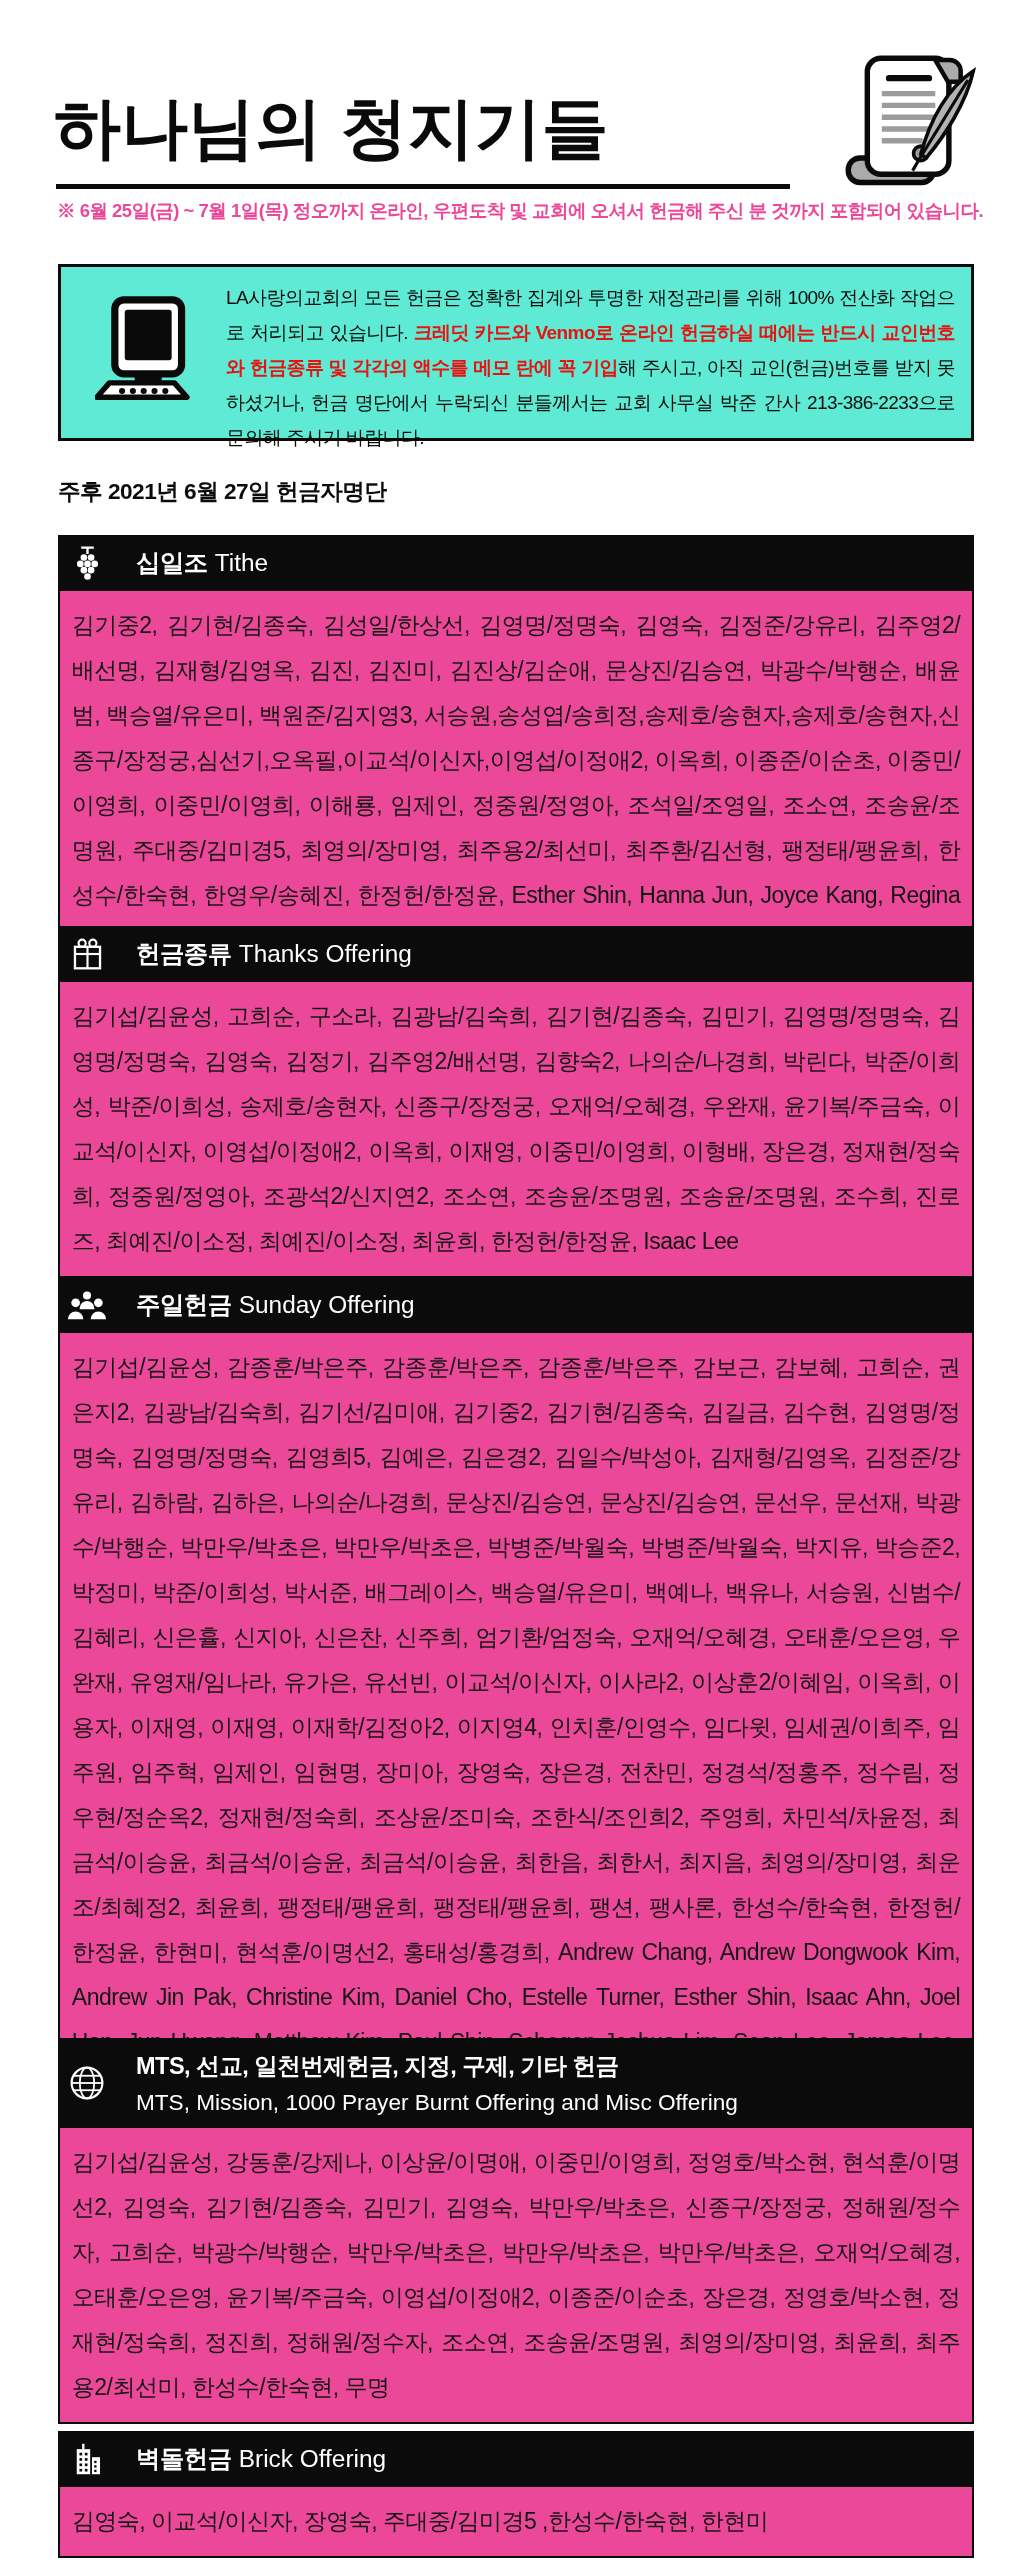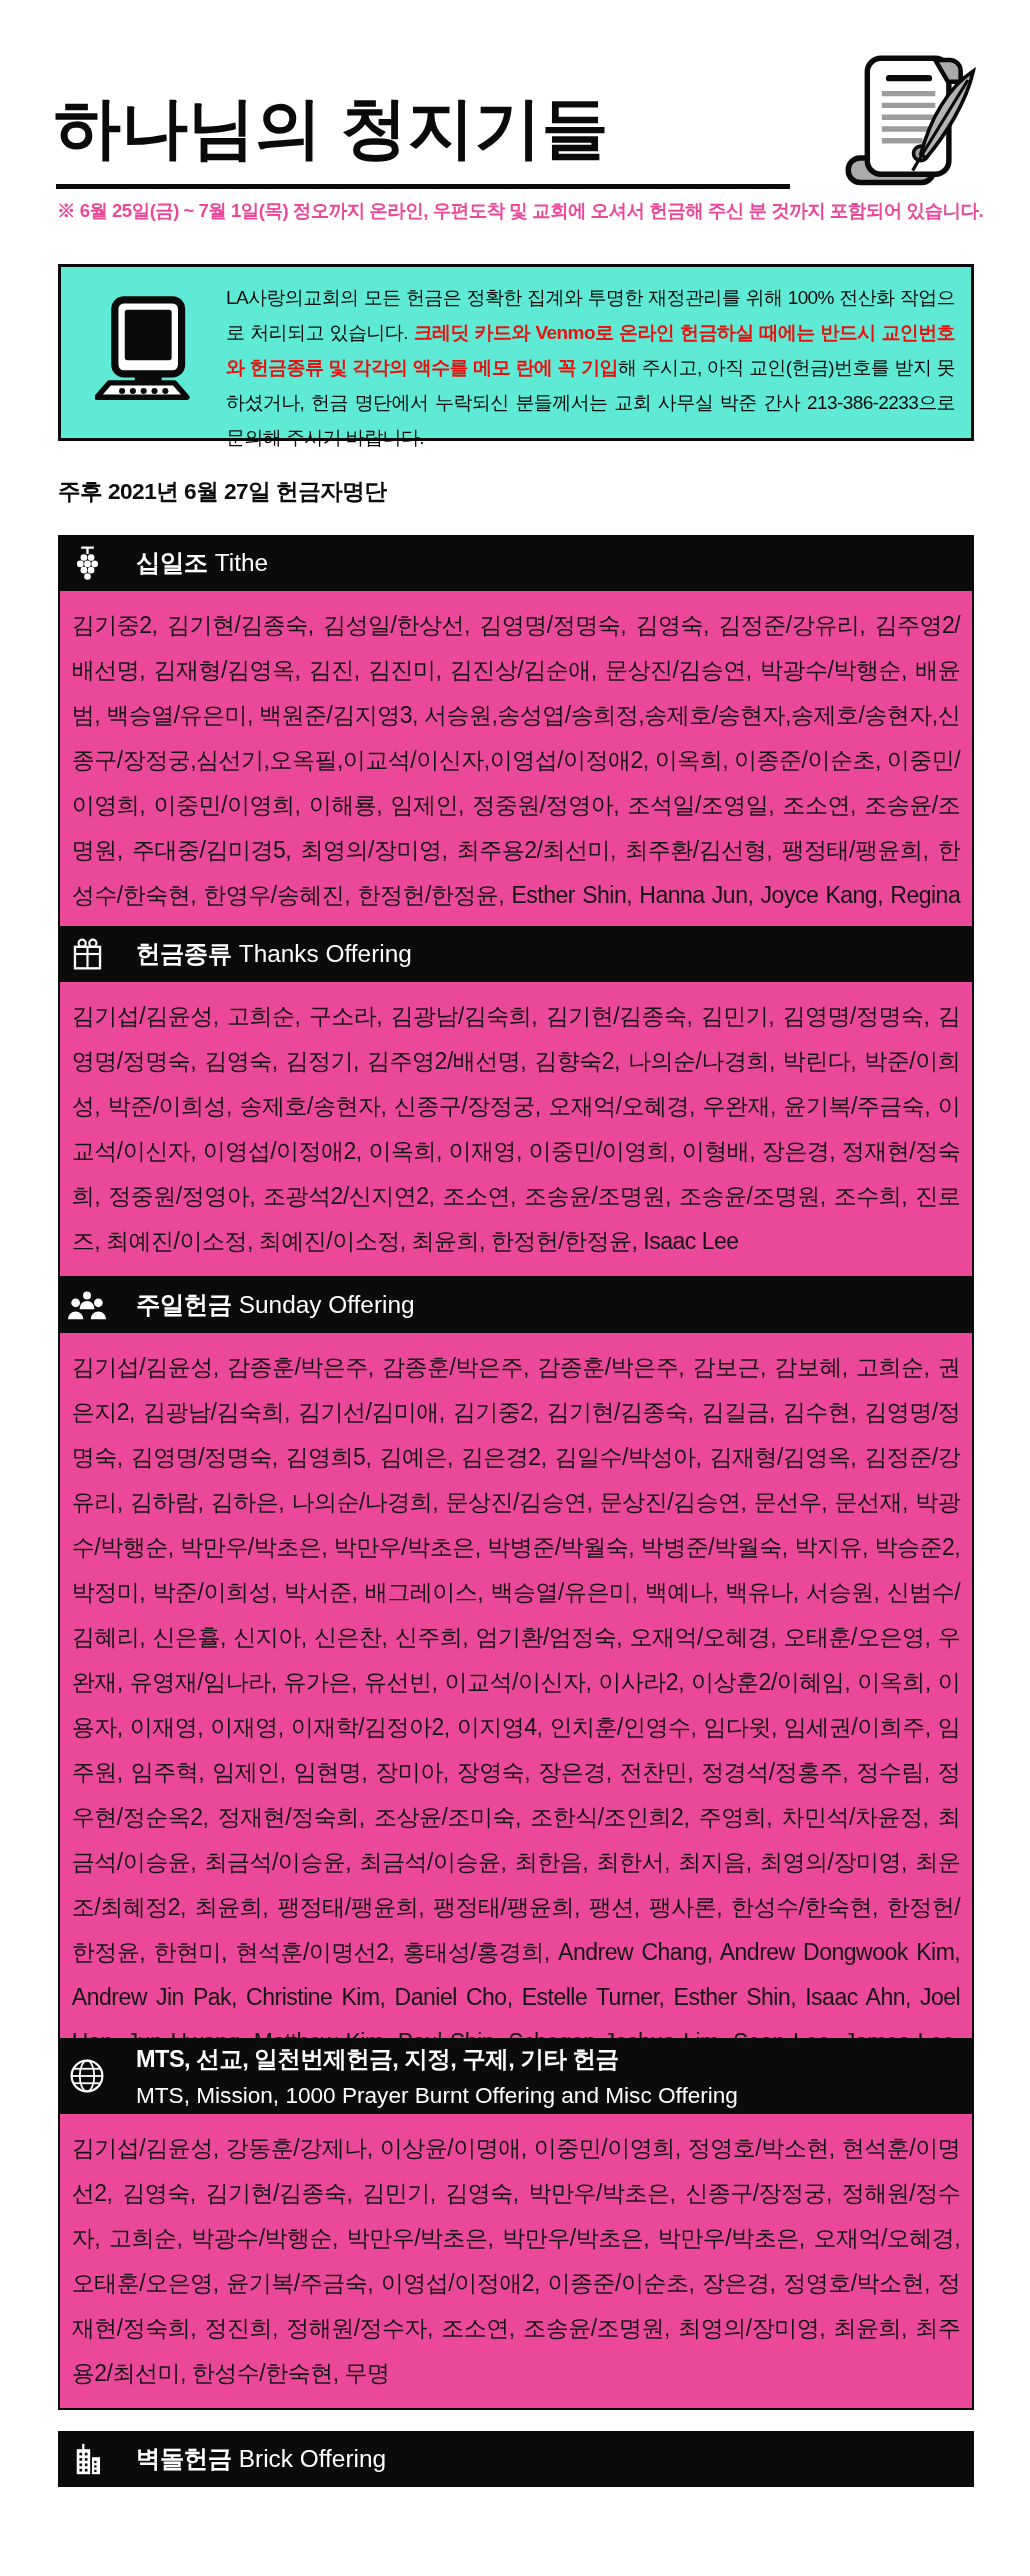--- a/index.html
+++ b/index.html
@@ -43,21 +43,21 @@
   #sec-tithe  { top:535px; }
   #sec-thanks { top:926px; }
   #sec-sunday { top:1277px; }
   #sec-mts    { top:2038px; }
   #sec-brick  { top:2431px; }
   .sec-bar {
     background:#0b0b0b; color:#fff;
     display:flex; align-items:center; gap:29px;
     height:56px; padding-left:9px;
   }
-  .sec-bar.tall { height:76px; }
+  .sec-bar.tall { height:90px; }
   .sec-title { white-space:nowrap; }
   .sec-title .ko { font-size:24.4px; font-weight:bold; letter-spacing:-0.5px; }
   .sec-title .en { font-size:24.4px; font-weight:normal; margin-left:7.2px; }
   .mts-titles { display:flex; flex-direction:column; justify-content:center; gap:7.2px; }
   .mts-titles .ko { font-size:23.5px; font-weight:bold; letter-spacing:-0.5px; }
   .mts-titles .en { font-size:22.6px; font-weight:normal; }
   .sec-icon { display:flex; align-items:center; justify-content:center; width:40px; flex:0 0 40px; }
   .sec-body {
     border:2.7px solid #0a0a0a; border-top:none; background:#ec4899;
     padding:11.8px 11.8px 11.8px; font-size:23px; line-height:45px;
@@ -195,14 +195,15 @@
           <rect x="13" y="24" width="3" height="3" fill="#0b0b0b"></rect>
         <rect x="7" y="30" width="3" height="3" fill="#0b0b0b"></rect>
           <rect x="13" y="30" width="3" height="3" fill="#0b0b0b"></rect>
         <rect x="23.5" y="21" width="2.6" height="2.6" fill="#0b0b0b"></rect>
           <rect x="23.5" y="26" width="2.6" height="2.6" fill="#0b0b0b"></rect>
         <rect x="23.5" y="31" width="2.6" height="2.6" fill="#0b0b0b"></rect>
       </svg>
     </span>
     <span class="sec-title"><span class="ko">벽돌헌금</span><span class="en">Brick Offering</span></span>
   </div>
+  <div class="sec-body">김영숙, 이교석/이신자, 장영숙, 주대중/김미경5 ,한성수/한숙현, 한현미</div>
 </section>
 
 
 </body></html>

